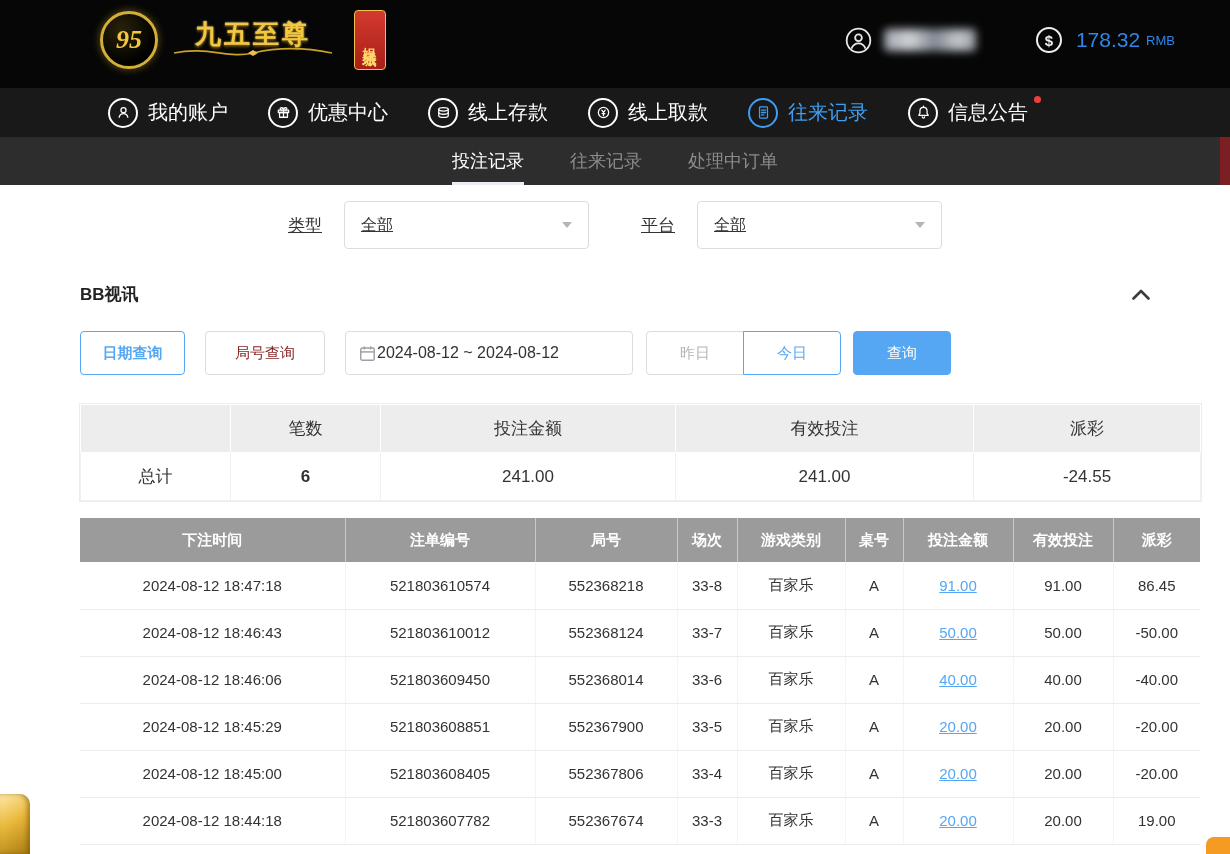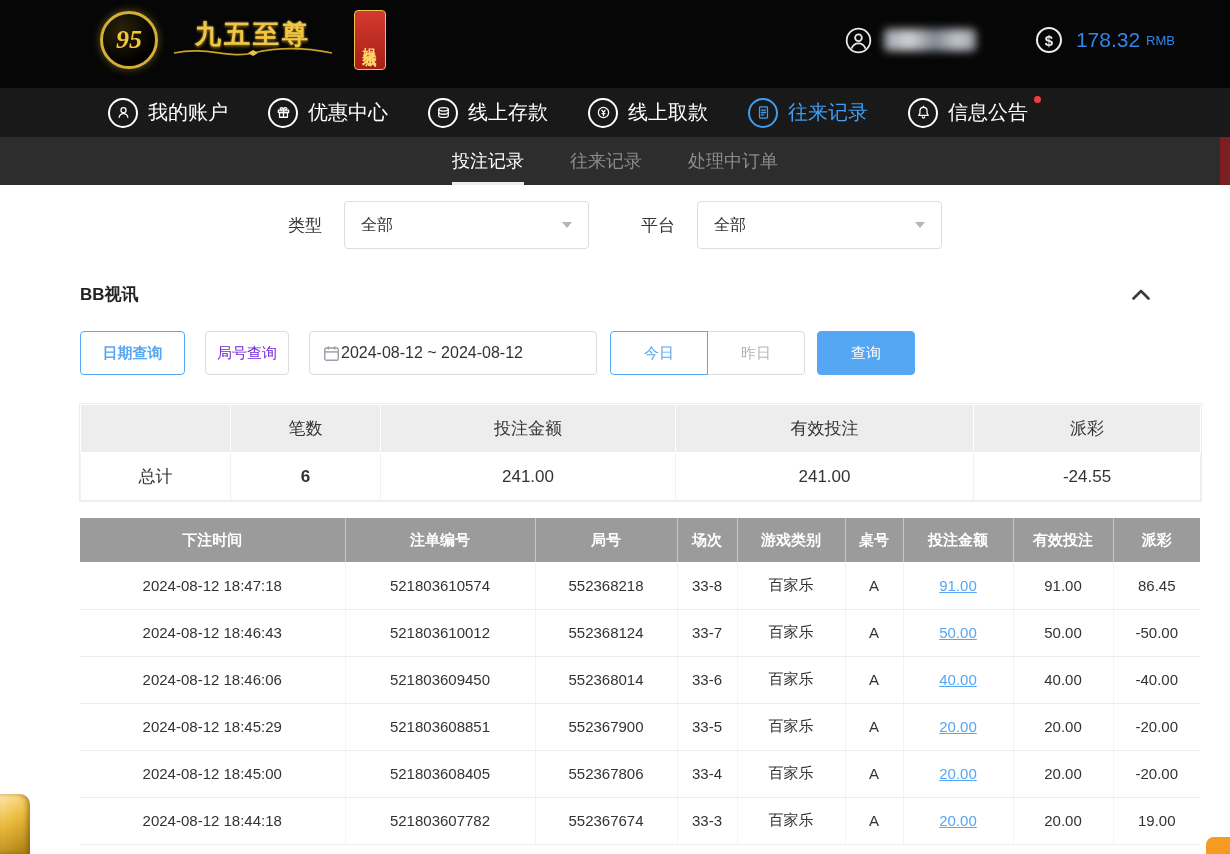--- a/index.html
+++ b/index.html
@@ -82,21 +82,21 @@
   }
   .subtab.active { color: #fff; }
   .subtab.active::after {
     content: ""; position: absolute; left: 0; right: 0; bottom: 0; height: 3px; background: #e9edf2;
   }
   .edge-stripe {
     position: absolute; right: 0; top: 137px; width: 10px; height: 48px; background: #7c1f22;
   }
 
   
-  .filters { display: flex; align-items: center; margin: 16px 0 0 288px; }
+  .filters { display: flex; align-items: center; margin: 16px 0 0 288px; text-decoration: underline; }
   .filter-label { font-size: 17px; color: #333; margin-right: 22px; }
   .filter-label.second { margin-left: 52px; }
   .select {
     width: 245px; height: 48px; border: 1px solid #ddd; border-radius: 4px;
     display: flex; align-items: center; justify-content: space-between;
     padding: 0 16px; font-size: 16px; color: #333; cursor: pointer; background: #fff;
   }
   .caret {
     width: 0; height: 0; border-left: 5px solid transparent; border-right: 5px solid transparent;
     border-top: 6px solid #b0b6bd;
@@ -110,21 +110,21 @@
   .collapse-btn { cursor: pointer; display: flex; align-items: center; }
   .collapse-btn svg { stroke: #3c3c3c; stroke-width: 2.6; fill: none; stroke-linecap: round; stroke-linejoin: round; }
 
   
   .query-row { margin: 26px 80px 0; display: flex; align-items: center; height: 44px; }
   .btn {
     height: 44px; border-radius: 4px; display: flex; align-items: center; justify-content: center;
     font-size: 15px; cursor: pointer; background: #fff; white-space: nowrap;
   }
   .btn-blue-outline { width: 105px; border: 1px solid #55a7f3; color: #55a7f3; font-weight: bold; }
-  .btn-gray-outline { width: 84px; border: 1px solid #dcdcdc; color: #6d28d9; margin-left: 20px; }
+  .btn-gray-outline { width: 120px; border: 1px solid #dcdcdc; color: #7f1d1d; margin-left: 20px; }
   .date-input {
     margin-left: 20px; width: 288px; height: 44px; border: 1px solid #dcdcdc; border-radius: 4px;
     display: flex; align-items: center; padding: 0 12px; font-size: 16px; color: #333;
     cursor: pointer; background: #fff;
   }
   .cal-ico svg { width: 19px; height: 19px; stroke: #9aa0a6; fill: none; stroke-width: 1.8; display: block; }
   .btn-group { display: flex; margin-left: 13px; }
   .btn-group .btn { width: 98px; border: 1px solid #dcdcdc; border-radius: 0; color: #b5b5b5; margin-left: -1px; }
   .btn-group .btn:first-child { border-radius: 4px 0 0 4px; margin-left: 0; }
   .btn-group .btn:last-child { border-radius: 0 4px 4px 0; }
@@ -301,22 +301,22 @@
       <svg viewBox="0 0 24 24">
           <rect x="3.5" y="5" width="17" height="15.5" rx="2"></rect>
           <line x1="3.5" y1="10" x2="20.5" y2="10"></line>
           <line x1="8" y1="3" x2="8" y2="7"></line>
           <line x1="16" y1="3" x2="16" y2="7"></line>
         </svg>
     </span>
     <span>2024-08-12 ~ 2024-08-12</span>
   </div>
   <div class="btn-group">
+    <div class="btn">昨日</div>
     <div class="btn on">今日</div>
-    <div class="btn">昨日</div>
   </div>
   <div class="btn btn-primary">查询</div>
 </div>
 
 <table class="summary">
   <colgroup>
       <col style="width:150px">
       <col style="width:150px">
       <col style="width:295px">
       <col style="width:298px">

